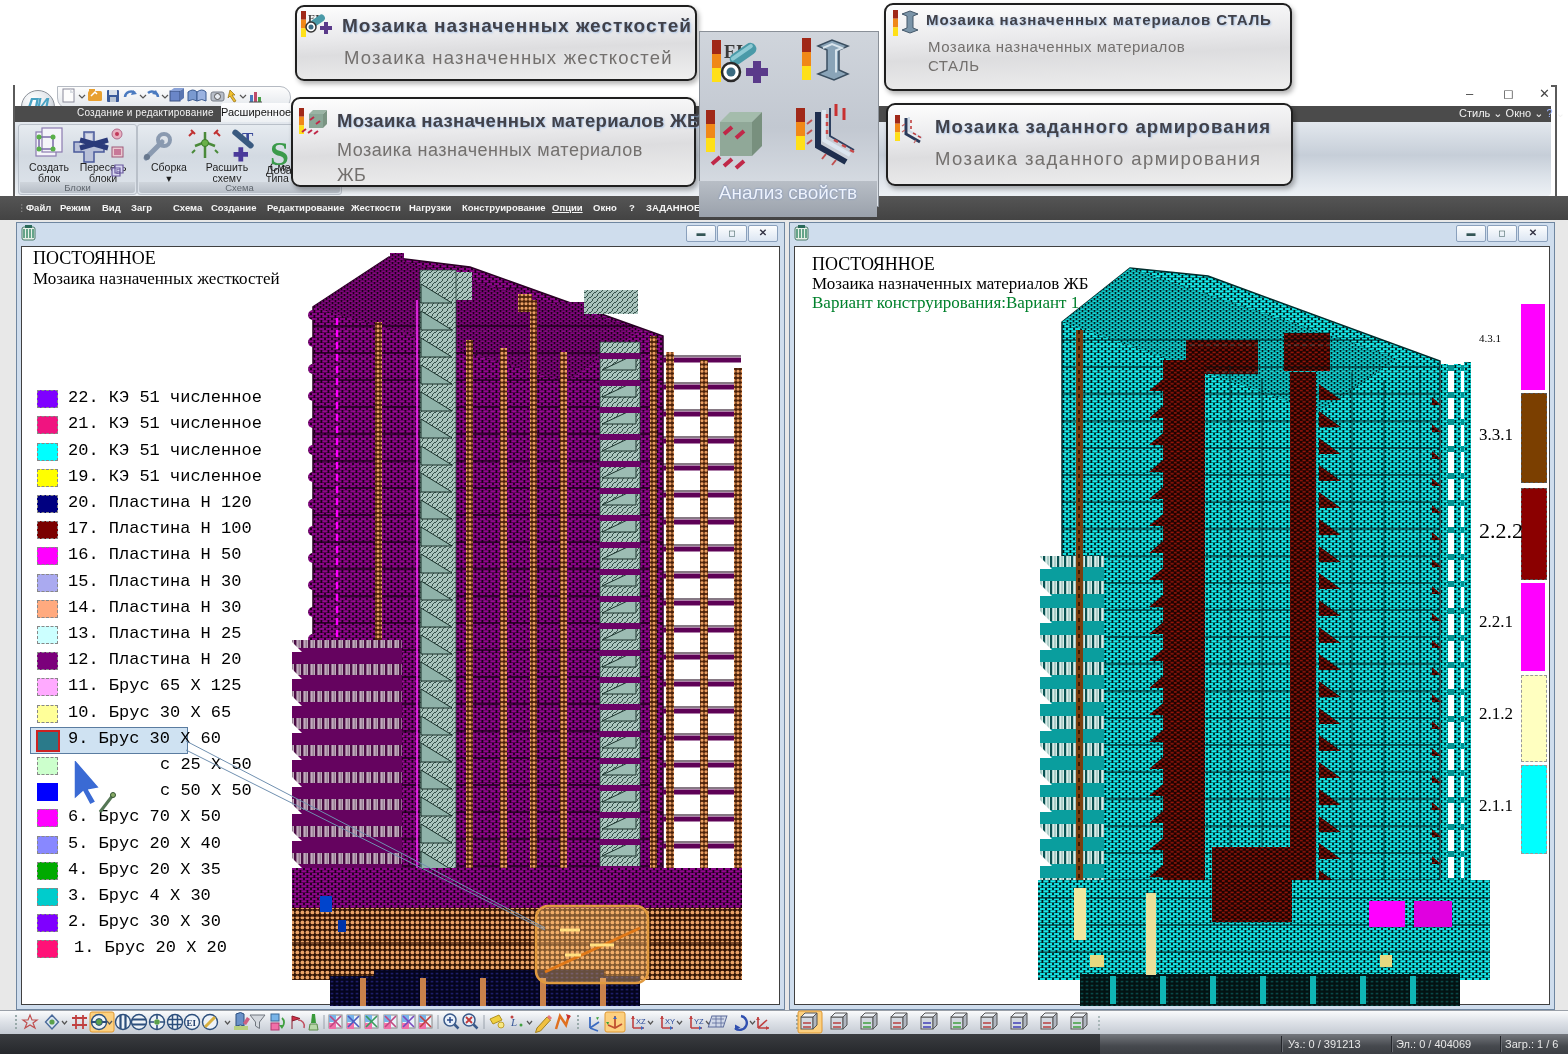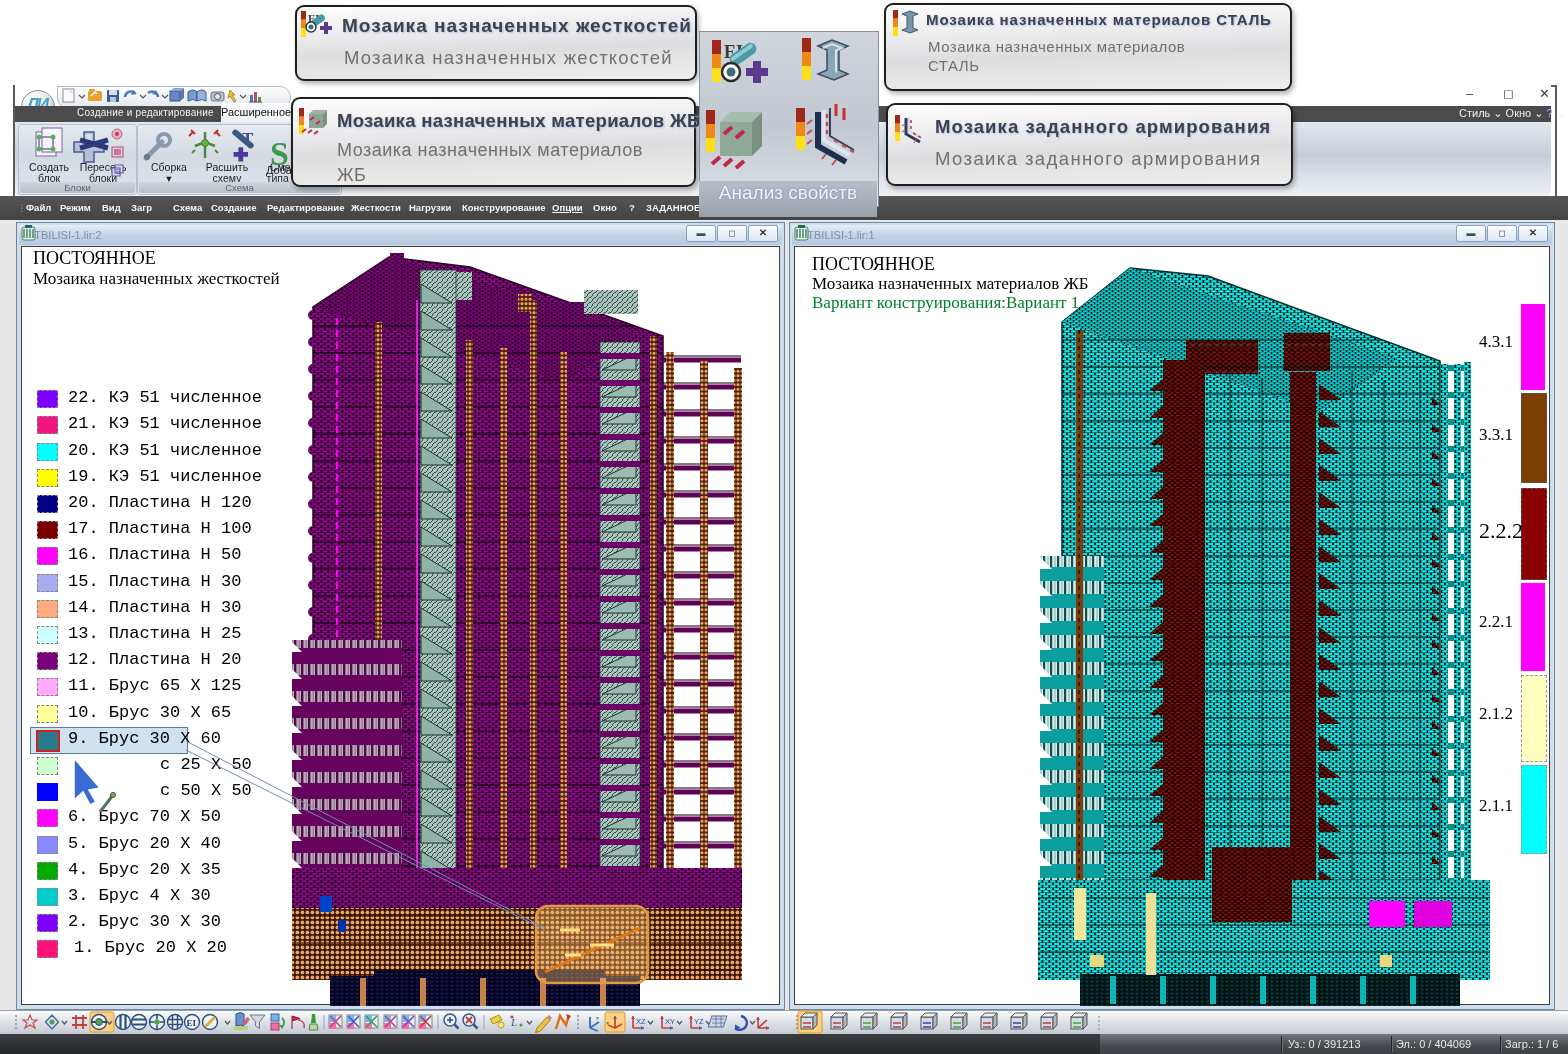--- a/index.html
+++ b/index.html
@@ -89,28 +89,26 @@
 <div class="mitem" style="left:351px;">Жесткости</div>
 <div class="mitem" style="left:409px;">Нагрузки</div>
 <div class="mitem" style="left:462px;">Конструирование</div>
 <div class="mitem" style="left:552px;text-decoration:underline;">Опции</div>
 <div class="mitem" style="left:593px;">Окно</div>
 <div class="mitem" style="left:629px;">?</div>
 <div class="mitem" style="left:646px;">ЗАДАННОЕ_АРМИРОВАНИЕ</div>
 </div>
 
 <div class="abs mdi" style="left:16px;top:222px;width:767px;height:786px;">
- <div class="mdititle">&nbsp;&nbsp;&nbsp;&nbsp;&nbsp;TBILISI-1.lir:2</div>
  <div class="mdibtn" style="right:68px;">▬</div>
  <div class="mdibtn" style="right:37px;">◻</div>
  <div class="mdibtn" style="right:6px;font-size:10px;font-weight:bold;color:#334;">✕</div>
  <div class="mdicontent" id="cleft"></div>
 </div>
 <div class="abs mdi" style="left:789px;top:222px;width:764px;height:786px;">
- <div class="mdititle">&nbsp;&nbsp;&nbsp;&nbsp;&nbsp;TBILISI-1.lir:1</div>
  <div class="mdibtn" style="right:68px;">▬</div>
  <div class="mdibtn" style="right:37px;">◻</div>
  <div class="mdibtn" style="right:6px;font-size:10px;font-weight:bold;color:#334;">✕</div>
  <div class="mdicontent" id="cright"></div>
 </div>
 
 <div class="abs serif" style="left:33px;top:248px;font-size:18px;">ПОСТОЯННОЕ</div>
 <div class="abs serif" style="left:33px;top:269px;font-size:17px;">Мозаика назначенных жесткостей</div>
 
 <svg class="abs" style="left:16px;top:247px;" width="768" height="760" viewBox="16 247 768 760">
@@ -461,21 +459,21 @@
 <div class="abs serif" style="left:812px;top:254px;font-size:18px;">ПОСТОЯННОЕ</div>
 <div class="abs serif" style="left:812px;top:274px;font-size:17px;">Мозаика назначенных материалов ЖБ</div>
 <div class="abs serif" style="left:812px;top:293px;font-size:17px;color:#00812c;">Вариант конструирования:Вариант 1</div>
 
 <div class="abs" style="left:1521px;top:304px;width:24px;height:86px;background:#ff00ff;"></div>
 <div class="abs" style="left:1521px;top:393px;width:24px;height:88px;background:#7b3f00;border:1px dashed #555;"></div>
 <div class="abs" style="left:1521px;top:488px;width:24px;height:90px;background:#8b0000;border:1px dashed #555;"></div>
 <div class="abs" style="left:1521px;top:583px;width:24px;height:88px;background:#ff00ff;"></div>
 <div class="abs" style="left:1521px;top:675px;width:24px;height:85px;background:#ffffc0;border:1px dashed #999;"></div>
 <div class="abs" style="left:1521px;top:765px;width:24px;height:87px;background:#00ffff;border:1px dashed #999;"></div>
-<div class="abs serif" style="left:1479px;top:332px;font-size:17px;">4.3.1</div>
+<div class="abs serif" style="left:1479px;top:332px;font-size:11px;">4.3.1</div>
 <div class="abs serif" style="left:1479px;top:425px;font-size:17px;">3.3.1</div>
 <div class="abs serif" style="left:1479px;top:518px;font-size:22px;">2.2.2</div>
 <div class="abs serif" style="left:1479px;top:612px;font-size:17px;">2.2.1</div>
 <div class="abs serif" style="left:1479px;top:704px;font-size:17px;">2.1.2</div>
 <div class="abs serif" style="left:1479px;top:796px;font-size:17px;">2.1.1</div>
 
 <div class="abs tip" style="left:295px;top:5px;width:398px;height:72px;"></div>
 <div class="abs tiptitle" style="left:342px;top:15px;font-size:19px;letter-spacing:1px;">Мозаика назначенных жесткостей</div>
 <div class="abs tipsub" style="left:344px;top:47px;font-size:18.5px;letter-spacing:1.2px;">Мозаика назначенных жесткостей</div>
 

